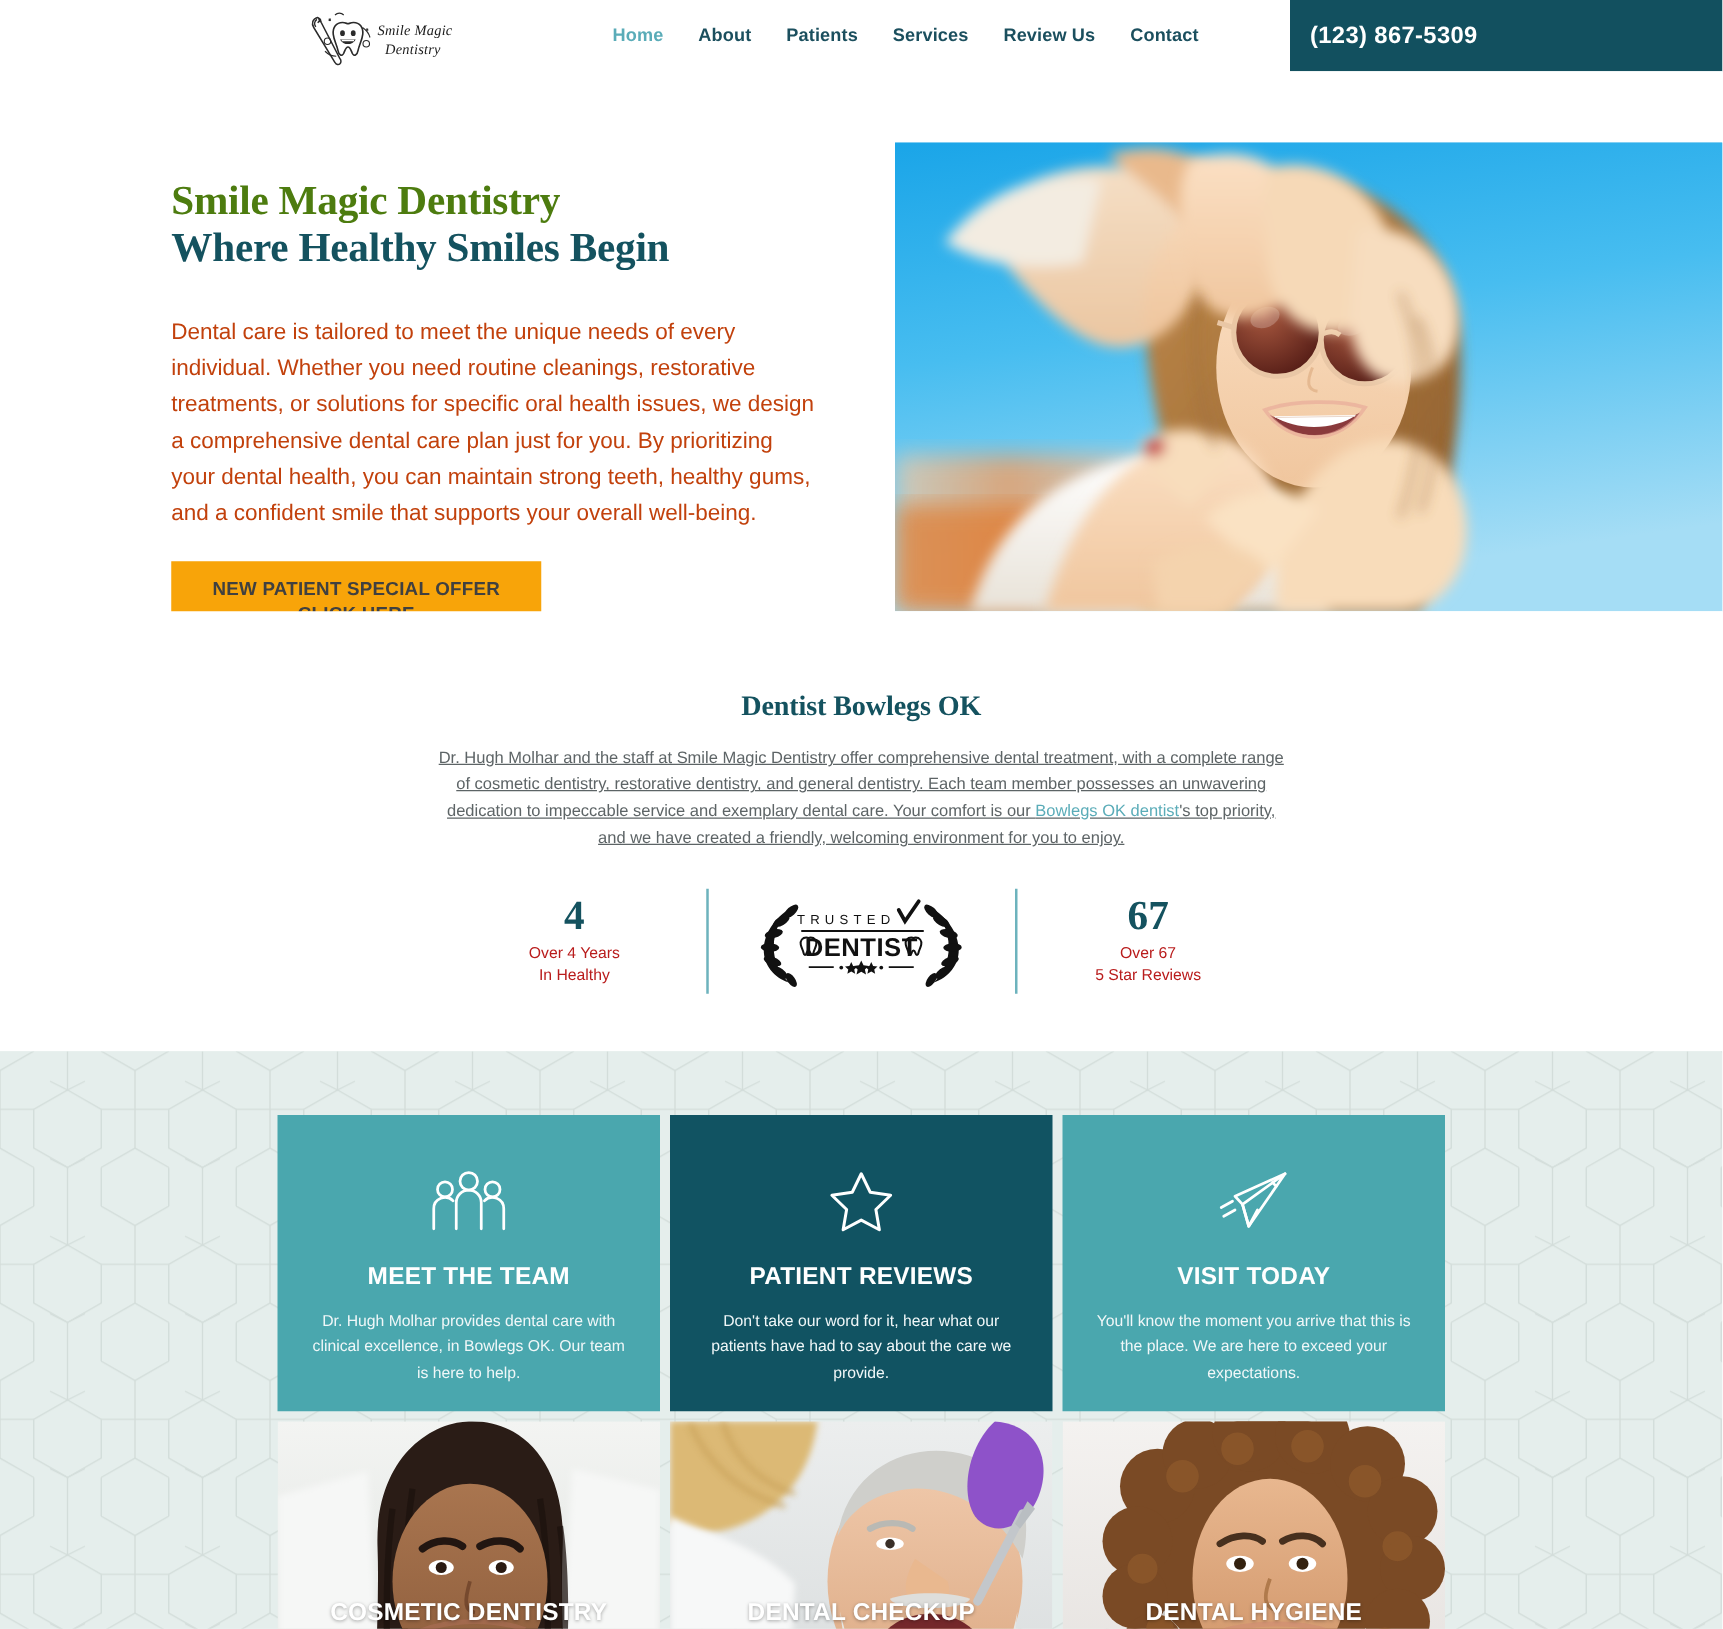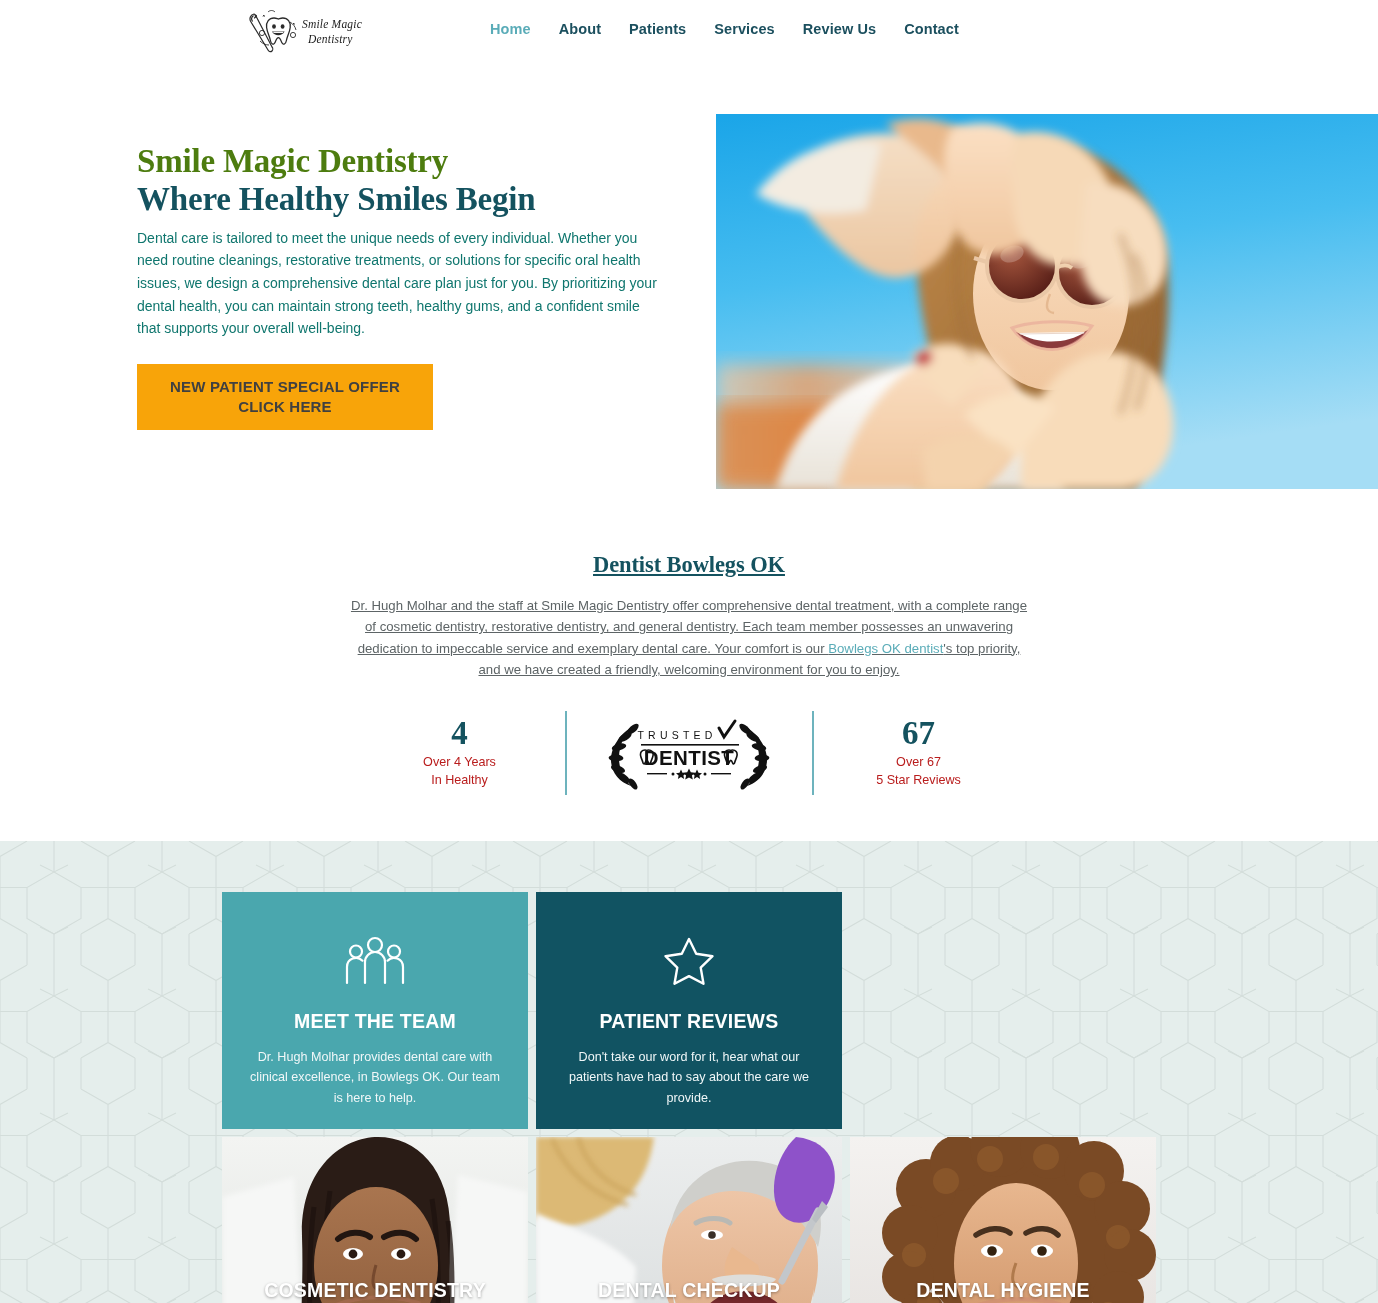--- a/index.html
+++ b/index.html
@@ -79,24 +79,24 @@
     font-family: "Liberation Serif", serif;
     font-size: 33px;
     font-weight: 700;
     line-height: 1.16;
     letter-spacing: -0.2px;
   }
   .hero-h1 .l1 { color: #4d7c0f; display:block; }
   .hero-h1 .l2 { color: #14525f; display:block; }
 
   .hero-p {
-    margin-top: 8px;
-    font-size: 14px;
+    margin-top: 32px;
+    font-size: 18px;
     line-height: 1.62;
-    color: #0f766e;
+    color: #c2410c;
     width: 520px;
   }
 
   .cta-btn {
     margin-top: 24px;
     width: 296px;
     background: #f8a409;
     border: none;
     color: #404040;
     font-size: 15px;
@@ -126,21 +126,20 @@
     padding-top: 63px;
     padding-bottom: 46px;
     text-align: center;
   }
   .intro-h2 {
     font-family: "Liberation Serif", serif;
     font-size: 22.5px;
     font-weight: 700;
     color: #14525f;
     letter-spacing: -0.1px;
-    text-decoration: underline;
   }
   .intro-p {
     margin: 17px auto 0;
     width: 680px;
     font-size: 13.2px;
     line-height: 1.62;
     color: #5d6466;
     text-decoration: underline;
   }
   .intro-link { color: #5aacb8; text-decoration: none; cursor: pointer; }
@@ -304,20 +303,23 @@
 
     <div class="nav">
       <div class="nav-item active">Home</div>
       <div class="nav-item">About</div>
       <div class="nav-item">Patients</div>
       <div class="nav-item">Services</div>
       <div class="nav-item">Review Us</div>
       <div class="nav-item">Contact</div>
     </div>
 
+    <div class="phone-bar">
+      <div class="phone-num">(123) 867-5309</div>
+    </div>
   </div>
 
   <div class="hero">
 
     <div class="hero-left">
       <h1 class="hero-h1">
         <span class="l1">Smile Magic Dentistry</span>
         <span class="l2">Where Healthy Smiles Begin</span>
       </h1>
       <p class="hero-p">Dental care is tailored to meet the unique needs of every individual. Whether you need routine cleanings, restorative treatments, or solutions for specific oral health issues, we design a comprehensive dental care plan just for you. By prioritizing your dental health, you can maintain strong teeth, healthy gums, and a confident smile that supports your overall well-being.</p>
@@ -554,20 +556,33 @@
         <div class="info-card dark">
           <div class="card-icon">
             <svg width="52" height="50" viewBox="0 0 52 50" fill="none" stroke="#ffffff" stroke-width="2.4" stroke-linejoin="round">
               <path d="M26 3 L33.2 17.8 L49.5 20.2 L37.7 31.6 L40.5 47.8 L26 40.1 L11.5 47.8 L14.3 31.6 L2.5 20.2 L18.8 17.8 Z"></path>
             </svg>
           </div>
           <div class="card-title">PATIENT REVIEWS</div>
           <div class="card-text">Don't take our word for it, hear what our patients have had to say about the care we provide.</div>
         </div>
 
+        <div class="info-card teal">
+          <div class="card-icon">
+            <svg width="62" height="50" viewBox="0 0 62 50" fill="none" stroke="#ffffff" stroke-width="2.2" stroke-linecap="round" stroke-linejoin="round">
+              <path d="M56 3 L22 27.5 L27 45 Z"></path>
+              <path d="M56 3 L16 21 L22 27.5"></path>
+              <path d="M22 27.5 L27 45 L34 32"></path>
+              <path d="M46 10 l3 3"></path>
+              <path d="M5 30 l9 -5 M7 37 l9 -5"></path>
+            </svg>
+          </div>
+          <div class="card-title">VISIT TODAY</div>
+          <div class="card-text">You'll know the moment you arrive that this is the place. We are here to exceed your expectations.</div>
+        </div>
       </div>
 
       <div class="svc-row">
 
         <div class="svc-card">
           <svg viewBox="0 0 306 270">
             <defs>
               <linearGradient id="bgA" x1="0" y1="0" x2="0" y2="1">
                 <stop offset="0%" stop-color="#f3f4f2"></stop>
                   <stop offset="100%" stop-color="#d9dedb"></stop>

